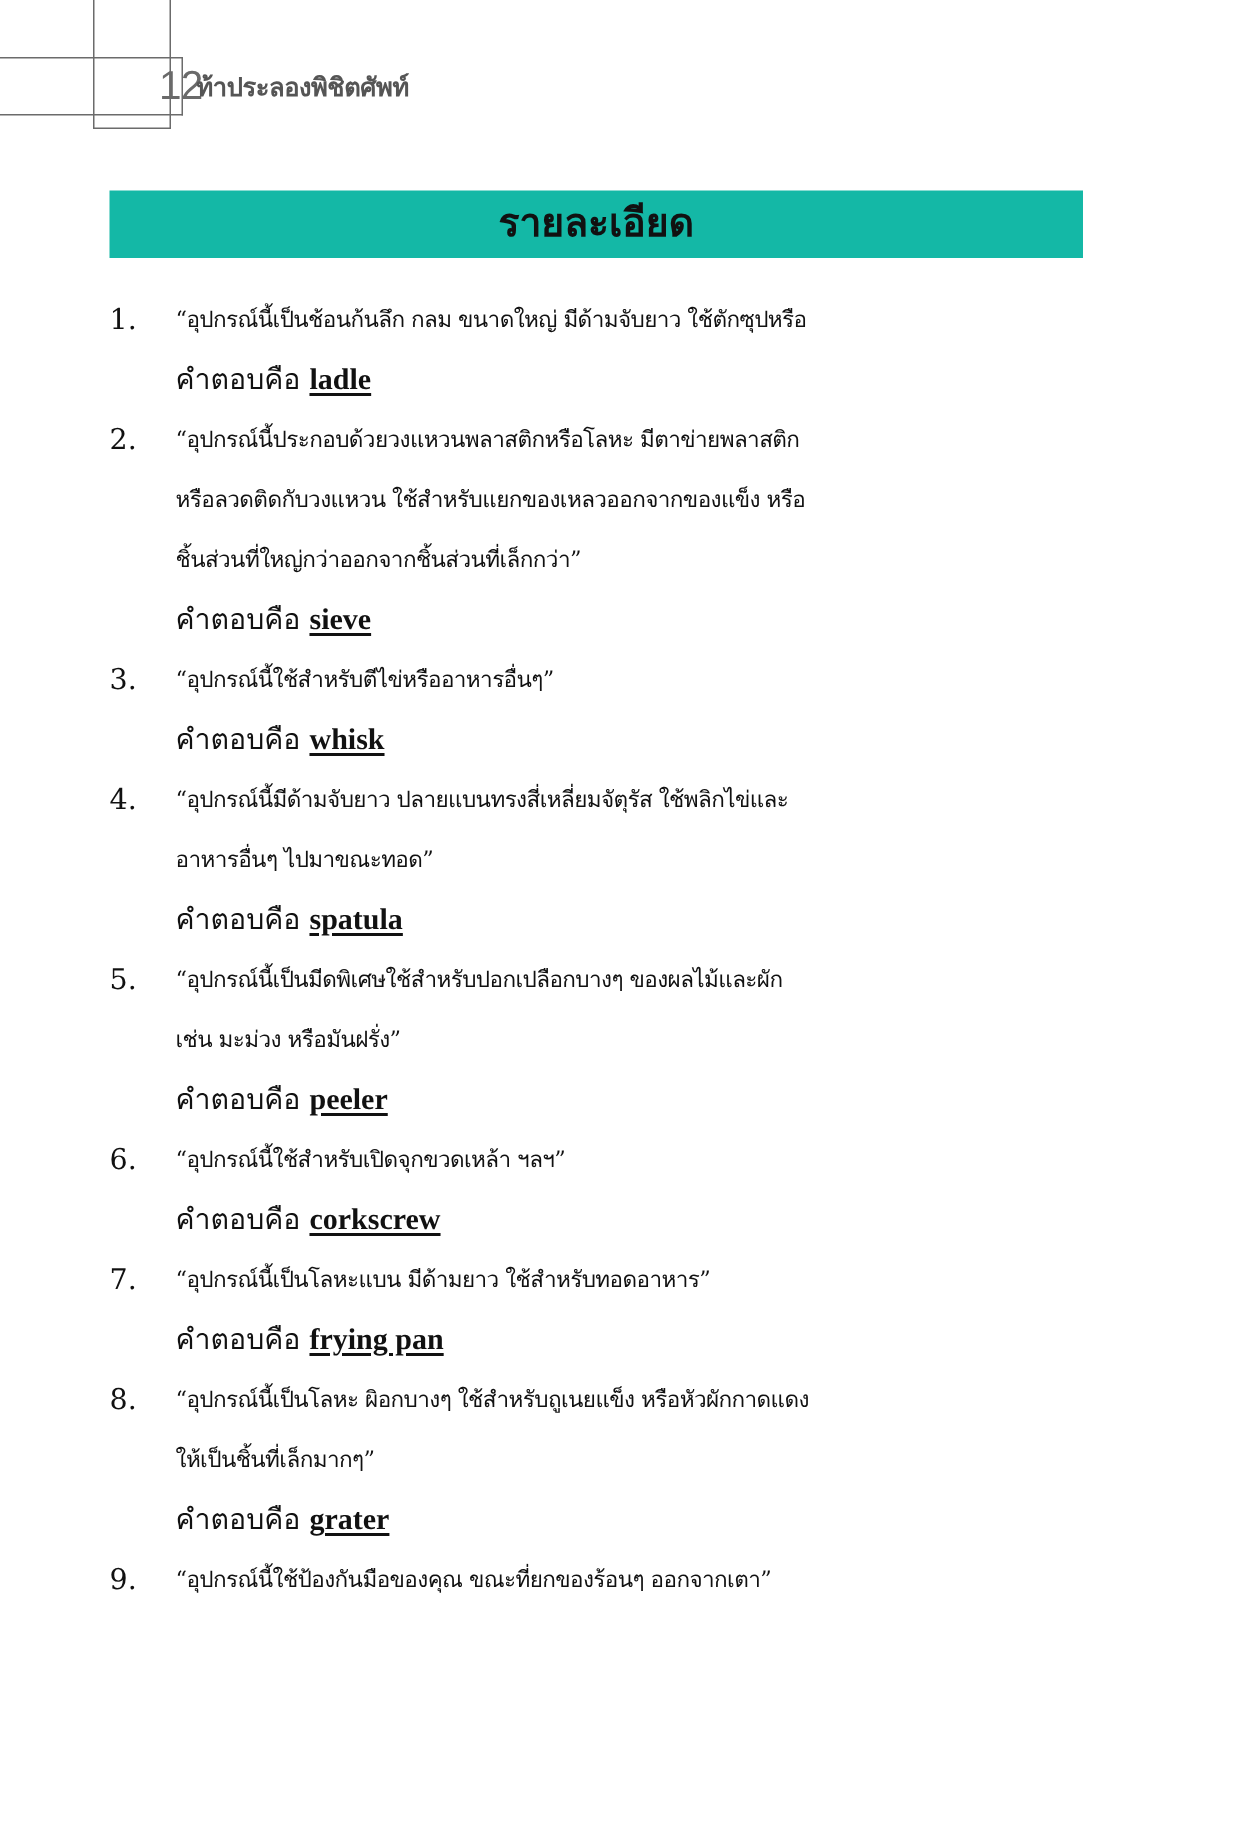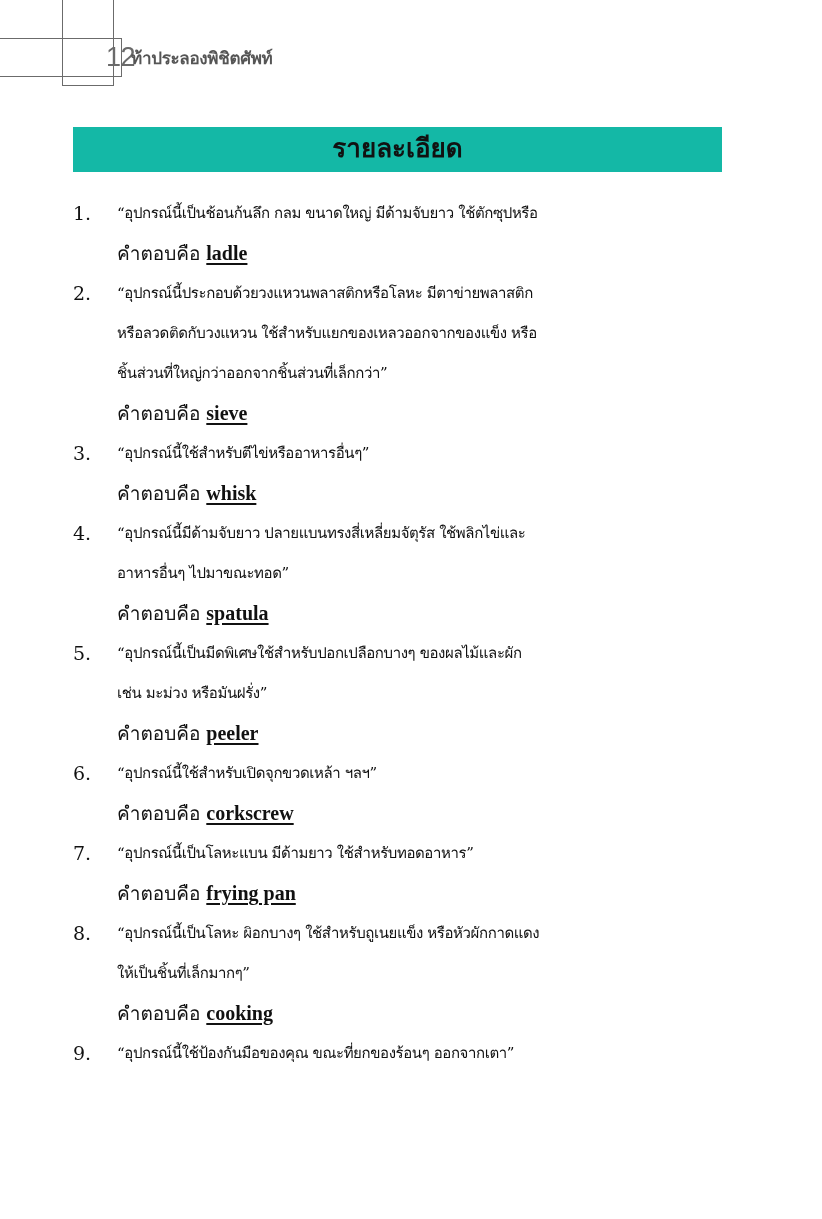--- a/index.html
+++ b/index.html
@@ -98,21 +98,21 @@
       <div class="body">
         <div class="desc">“อุปกรณ์นี้เป็นโลหะแบน มีด้ามยาว ใช้สำหรับทอดอาหาร”</div>
         <div class="answer"><span>คำตอบคือ</span><span class="word">frying pan</span></div>
       </div>
     </li>
     <li class="item">
       <span class="num">8.</span>
       <div class="body">
         <div class="desc">“อุปกรณ์นี้เป็นโลหะ ผิอกบางๆ ใช้สำหรับถูเนยแข็ง หรือหัวผักกาดแดง</div>
         <div class="desc">ให้เป็นชิ้นที่เล็กมากๆ”</div>
-        <div class="answer"><span>คำตอบคือ</span><span class="word">cooking</span></div>
+        <div class="answer"><span>คำตอบคือ</span><span class="word">grater</span></div>
       </div>
     </li>
     <li class="item">
       <span class="num">9.</span>
       <div class="body">
         <div class="desc">“อุปกรณ์นี้ใช้ป้องกันมือของคุณ ขณะที่ยกของร้อนๆ ออกจากเตา”</div>
       </div>
     </li>
   </ol>
 

